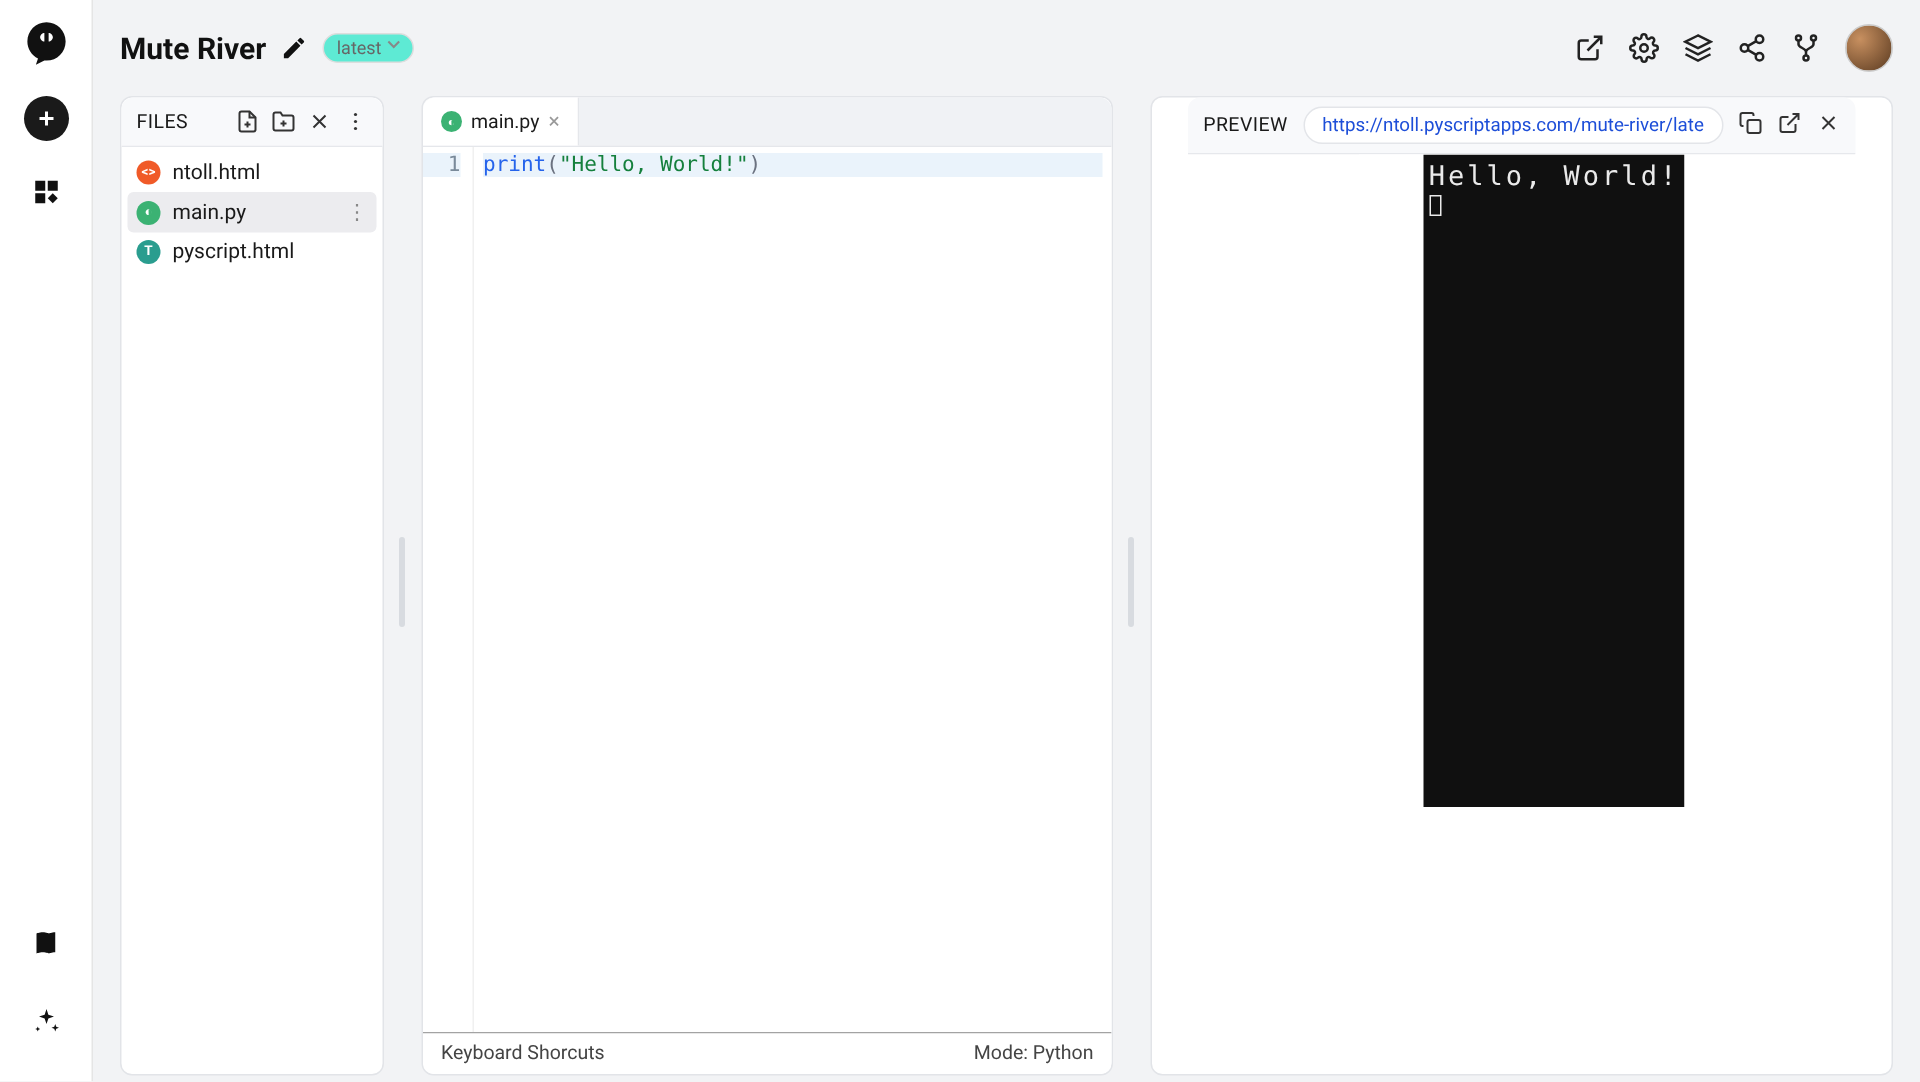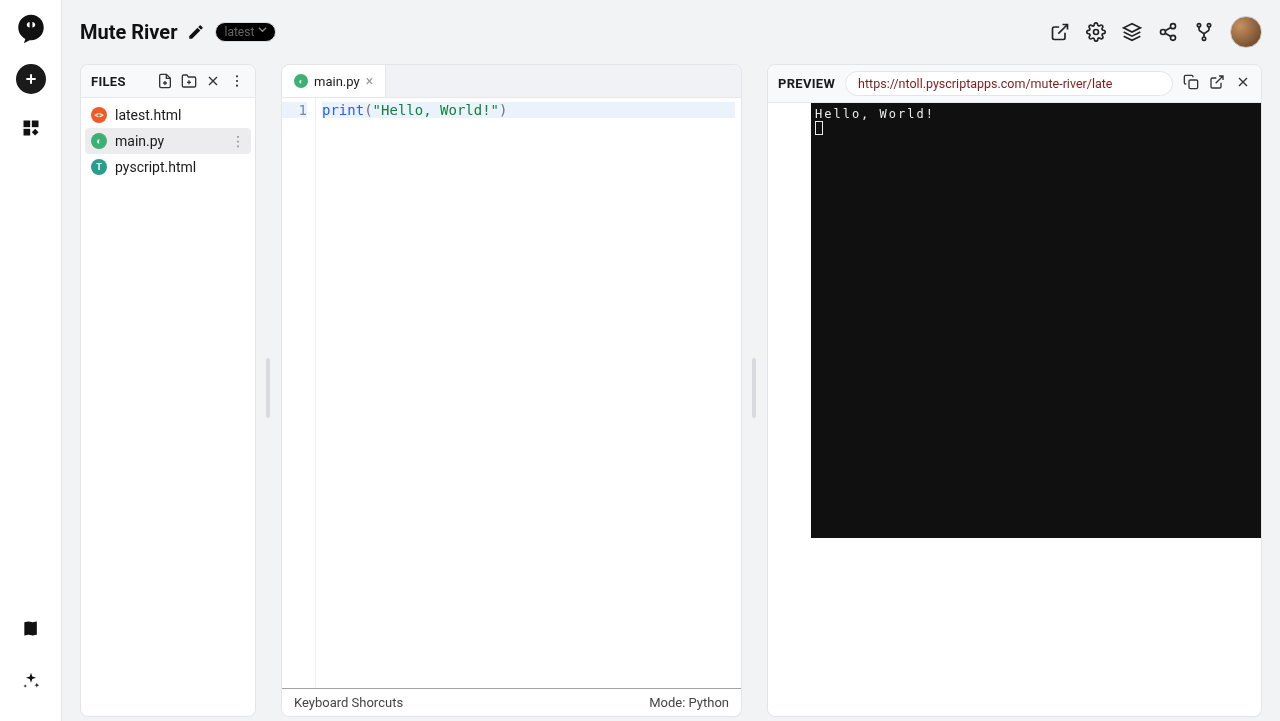--- a/index.html
+++ b/index.html
@@ -12,38 +12,38 @@
 .rail-btn { width: 32px; height: 32px; display: flex; align-items: center; justify-content: center; color: #111; cursor: pointer; }
 .logo { width: 34px; height: 34px; display:flex; align-items:center; justify-content:center;}
 .add-btn { width: 30px; height: 30px; border-radius: 50%; background: #1a1a1a; display: flex; align-items: center; justify-content: center; color: #fff; cursor:pointer;}
 .rail-bottom { margin-bottom: 24px; display:flex; flex-direction:column; gap:20px; align-items:center;}
 
 
 .main { flex: 1; display: flex; flex-direction: column; background: #f2f3f5; }
 .topbar { height: 64px; display: flex; align-items: center; padding: 0 18px; gap: 10px; }
 .project-title { font-size: 20px; font-weight: 700; color:#111;}
 .edit-icon { width:18px; height:18px; cursor:pointer; color:#111;}
-.tag { background: #000000; color: #666; font-size: 12px; padding: 2px 8px; border-radius: 10px; display: inline-flex; align-items: flex-start; gap: 4px; border:1px solid #ddd; cursor:pointer;}
+.tag { background: #5eead4; color: #666; font-size: 12px; padding: 2px 8px; border-radius: 10px; display: inline-flex; align-items: flex-start; gap: 4px; border:1px solid #ddd; cursor:pointer;}
 .tag svg{width:9px;height:9px;}
 .top-actions { position:absolute; left:50%; transform:translateX(-50%); display: flex; gap: 12px; }
 .btn { display: inline-flex; align-items: center; gap: 8px; font-size: 15px; font-weight: 600; padding: 8px 16px; border-radius: 6px; border: none; cursor: pointer; background: #74e39a; color: #111; }
 .btn.primary { background: #55d880; }
 .top-right { margin-left: auto; display: flex; align-items: center; gap: 16px; color:#222;}
 .icon-btn { width: 20px; height: 20px; cursor: pointer; display:flex; align-items:center; justify-content:center; color:#222;}
 .avatar { width: 32px; height: 32px; border-radius: 50%; background: radial-gradient(circle at 30% 30%, #c89060, #5a3a20); cursor:pointer; border:1px solid #ccc;}
 
 
 .workspace { flex: 1; display: flex; gap: 10px; padding: 0 18px 4px 18px; min-height:0; position:relative;}
 .panel { background: #fff; border: 1px solid #e2e4e8; border-radius: 8px; display: flex; flex-direction: column; min-height:0;}
 .files-panel { width: 176px; }
 .editor-panel { flex: 1; }
-.preview-panel { width: 495px; }
+.preview-panel { width: 495px; align-items: center; }
 
 .panel-header { display: flex; align-items: center; padding: 8px 10px; gap: 8px; background:#f8f9fb; border-bottom:1px solid #e6e8ec; border-radius:8px 8px 0 0;}
-.panel-title { font-weight: 700; font-size: 13px; letter-spacing: .3px; }
+.panel-title { font-weight: 400; font-size: 13px; letter-spacing: .3px; }
 .header-icons { margin-left: auto; display: flex; gap: 8px; align-items:center;}
 .header-icons .ic { width:16px; height:16px; cursor:pointer; color:#333;}
 
 .file-list { flex:1; padding: 4px 0; }
 .file-item { display: flex; align-items: center; padding: 5px 10px; gap: 8px; cursor: pointer; font-size: 14px; }
 .file-item.selected { background: #ececef; border-radius:4px; margin:0 4px; padding:5px 6px;}
 .file-item .dots{margin-left:auto; color:#888; font-size:14px;}
 .file-icon { width: 16px; height: 16px; border-radius: 50%; display:flex; align-items:center; justify-content:center; font-size:9px; color:#fff; font-weight:700; flex-shrink:0;}
 .fi-html { background: #f05a28; }
 .fi-py { background: #3bb273; }
@@ -57,23 +57,23 @@
 .gutter { width:34px; background:#fff; color:#b0b6be; text-align:right; padding:4px 8px 4px 0; border-right:1px solid #f0f0f0; user-select:none;}
 .gutter-line{background:#eaf3fb; color:#7a8a9a;}
 .code-content { flex:1; padding:4px 6px; white-space:pre;}
 .code-line-bg{background:#eaf3fb; display:block; width:100%;}
 .tok-fn{color:#2563eb;} .tok-str{color:#15803d;} .tok-p{color:#6b7280;}
 .editor-status { display:flex; padding:6px 12px; border-top:1px solid #a3a3a3; font-size:13px; color:#444; background:#fff; border-radius:0 0 8px 8px;}
 .editor-status .right{margin-left:auto;}
 
 
 .preview-header { display:flex; align-items:center; padding:6px 10px; gap:10px; background:#f8f9fb; border-bottom:1px solid #e6e8ec; border-radius:8px 8px 0 0;}
-.preview-url { flex:1; background:#fff; border:1px solid #e3e5e9; border-radius:14px; padding:4px 12px; font-size:12.5px; color:#7f1d1d; white-space:nowrap; overflow:hidden; }
+.preview-url { flex:1; background:#fff; border:1px solid #e3e5e9; border-radius:14px; padding:4px 12px; font-size:12.5px; color:#1d4ed8; white-space:nowrap; overflow:hidden; }
 .preview-body{flex:1; position:relative; background:#fff; border-radius:0 0 8px 8px; overflow:hidden;}
-.terminal { background:#101010; color:#eaeaea; font-family:"SFMono-Regular", Consolas, monospace; font-size:12px; padding:4px 4px; height:435px; letter-spacing:2px;margin-left:43px;}
+.terminal { background:#101010; color:#eaeaea; font-family:"SFMono-Regular", Consolas, monospace; font-size:18px; padding:4px 4px; height:435px; letter-spacing:2px;margin-left:43px;}
 .cursor-block{display:inline-block; width:8px; height:14px; border:1px solid #eaeaea;}
 .preview-footer{position:absolute; bottom:0; right:0; background:#1a1a1a; color:#ddd; font-size:12px; padding:5px 10px; border-radius:12px 0 8px 0; display:flex; align-items:center; gap:6px;}
 .preview-footer a{color:#ddd; cursor:pointer;}
 .preview-footer .sep{color:#777;}
 
 .splitter{ width:5px; background:transparent; position:relative;}
 .splitter::after{content:""; position:absolute; top:45%; height:60px; width:4px; background:#d8dbe0; border-radius:2px; left:0;}
 </style>
 </head>
 <body>
@@ -186,21 +186,21 @@
             <span class="ic"><svg viewBox="0 0 24 24" width="16" height="16" fill="#333">
                   <circle cx="12" cy="5" r="1.6"></circle>
                   <circle cx="12" cy="12" r="1.6"></circle>
                   <circle cx="12" cy="19" r="1.6"></circle>
                 </svg></span>
           </div>
         </div>
         <div class="file-list">
           <div class="file-item">
             <span class="file-icon fi-html">&lt;&gt;</span>
-            <span>latest.html</span>
+            <span>ntoll.html</span>
           </div>
           <div class="file-item selected">
             <span class="file-icon fi-py">◐</span>
             <span>main.py</span>
             <span class="dots">⋮</span>
           </div>
           <div class="file-item">
             <span class="file-icon fi-toml">T</span>
             <span>pyscript.html</span>
           </div>

